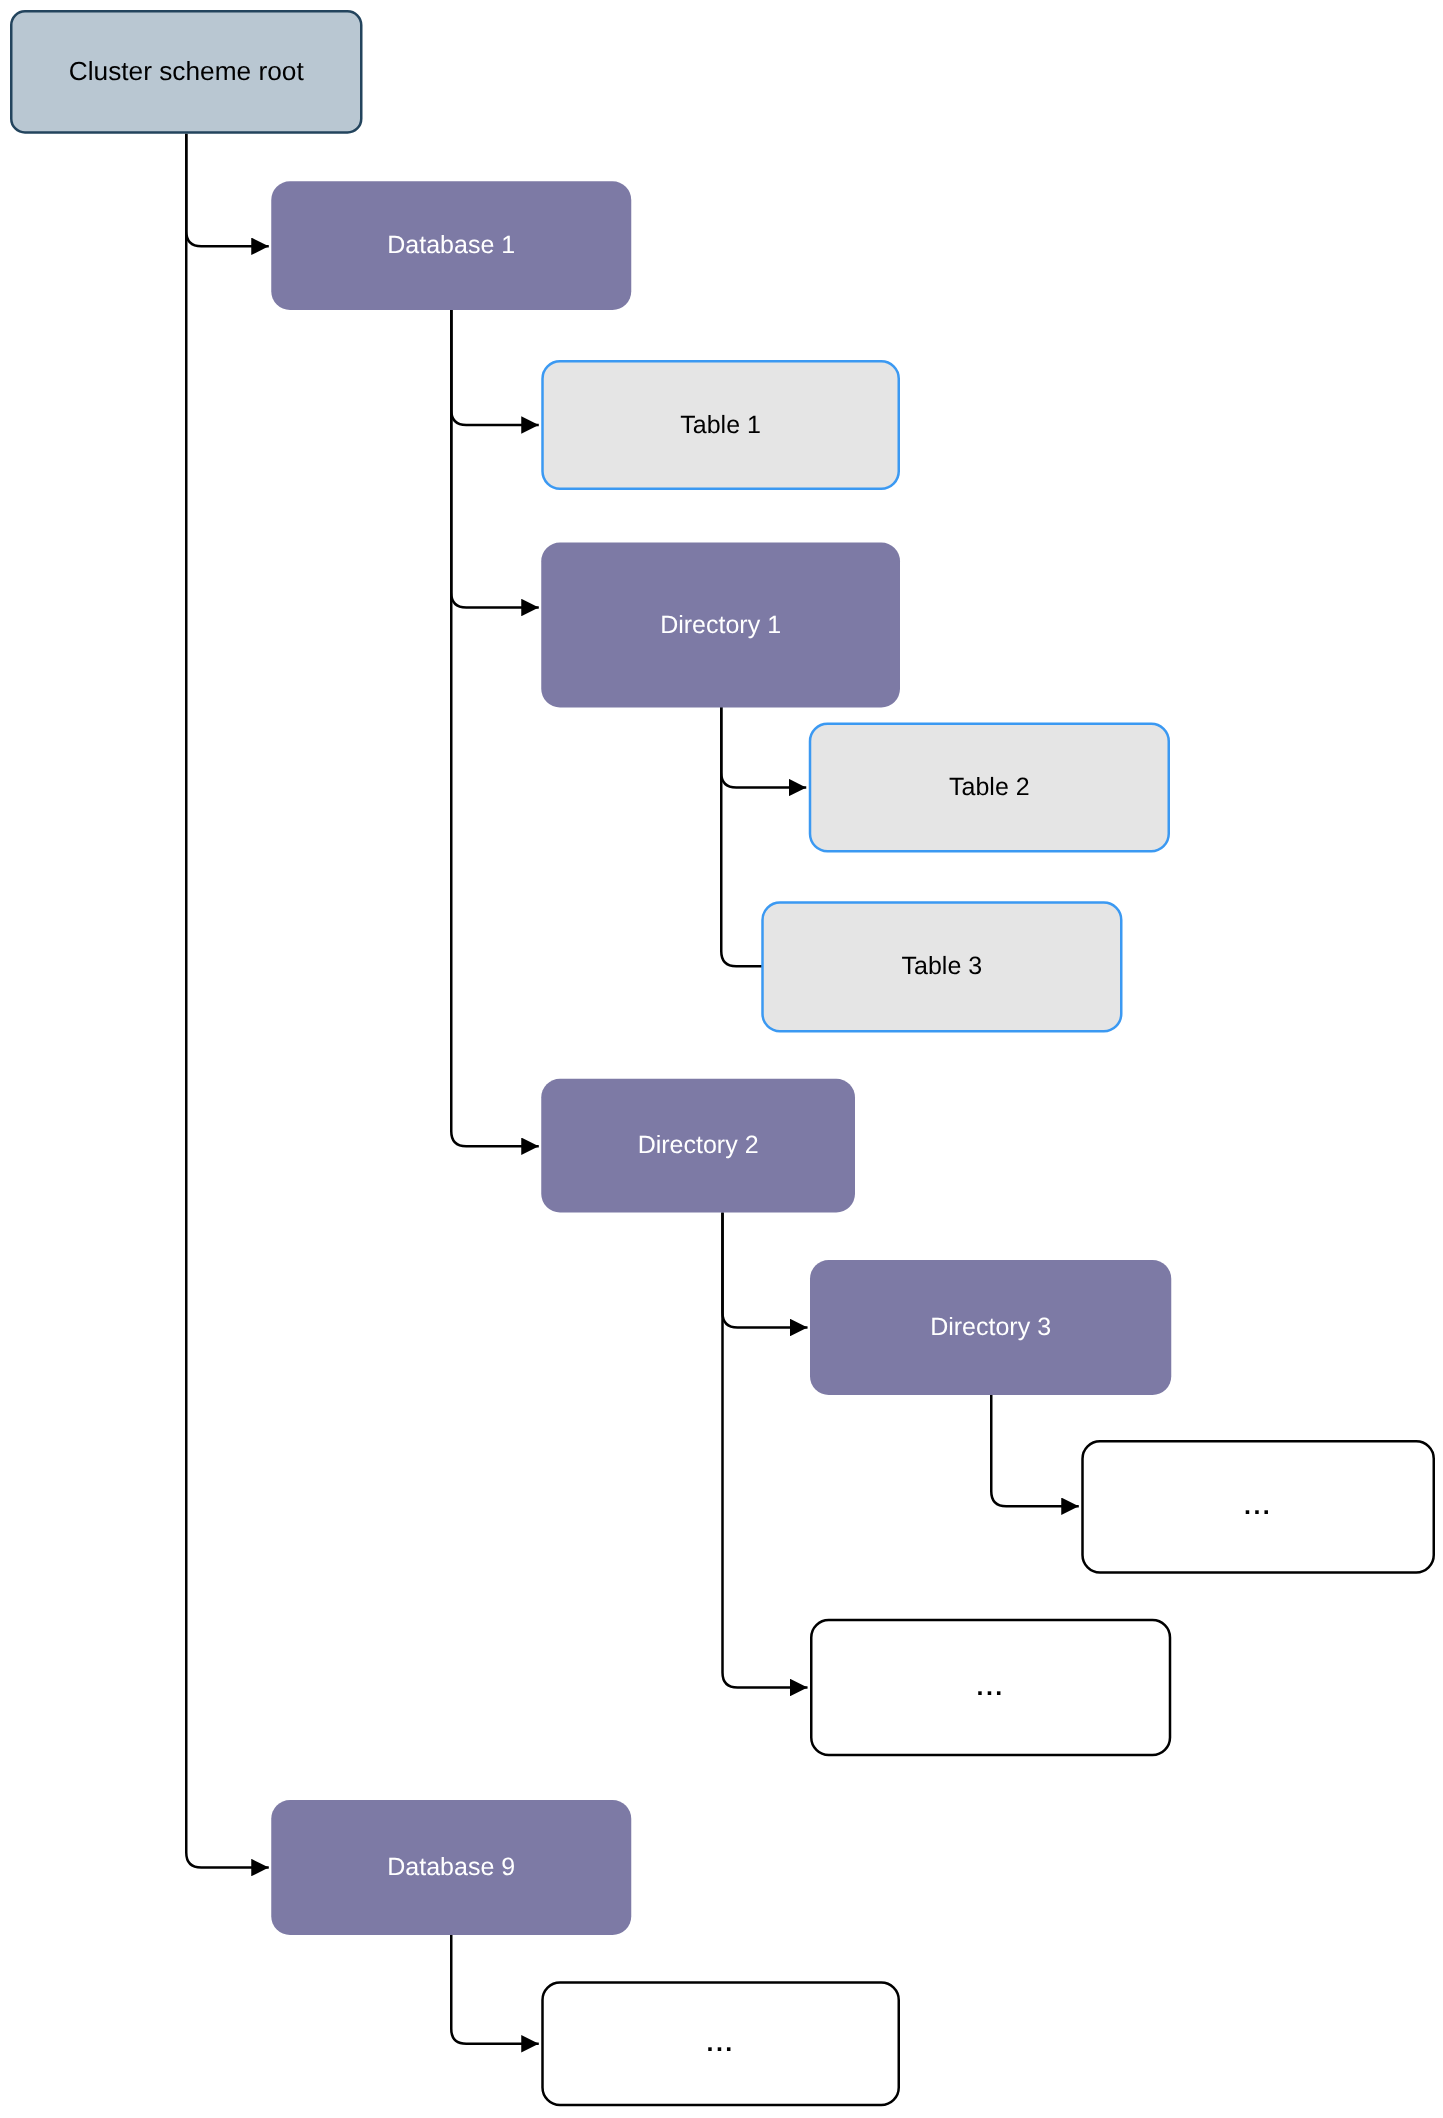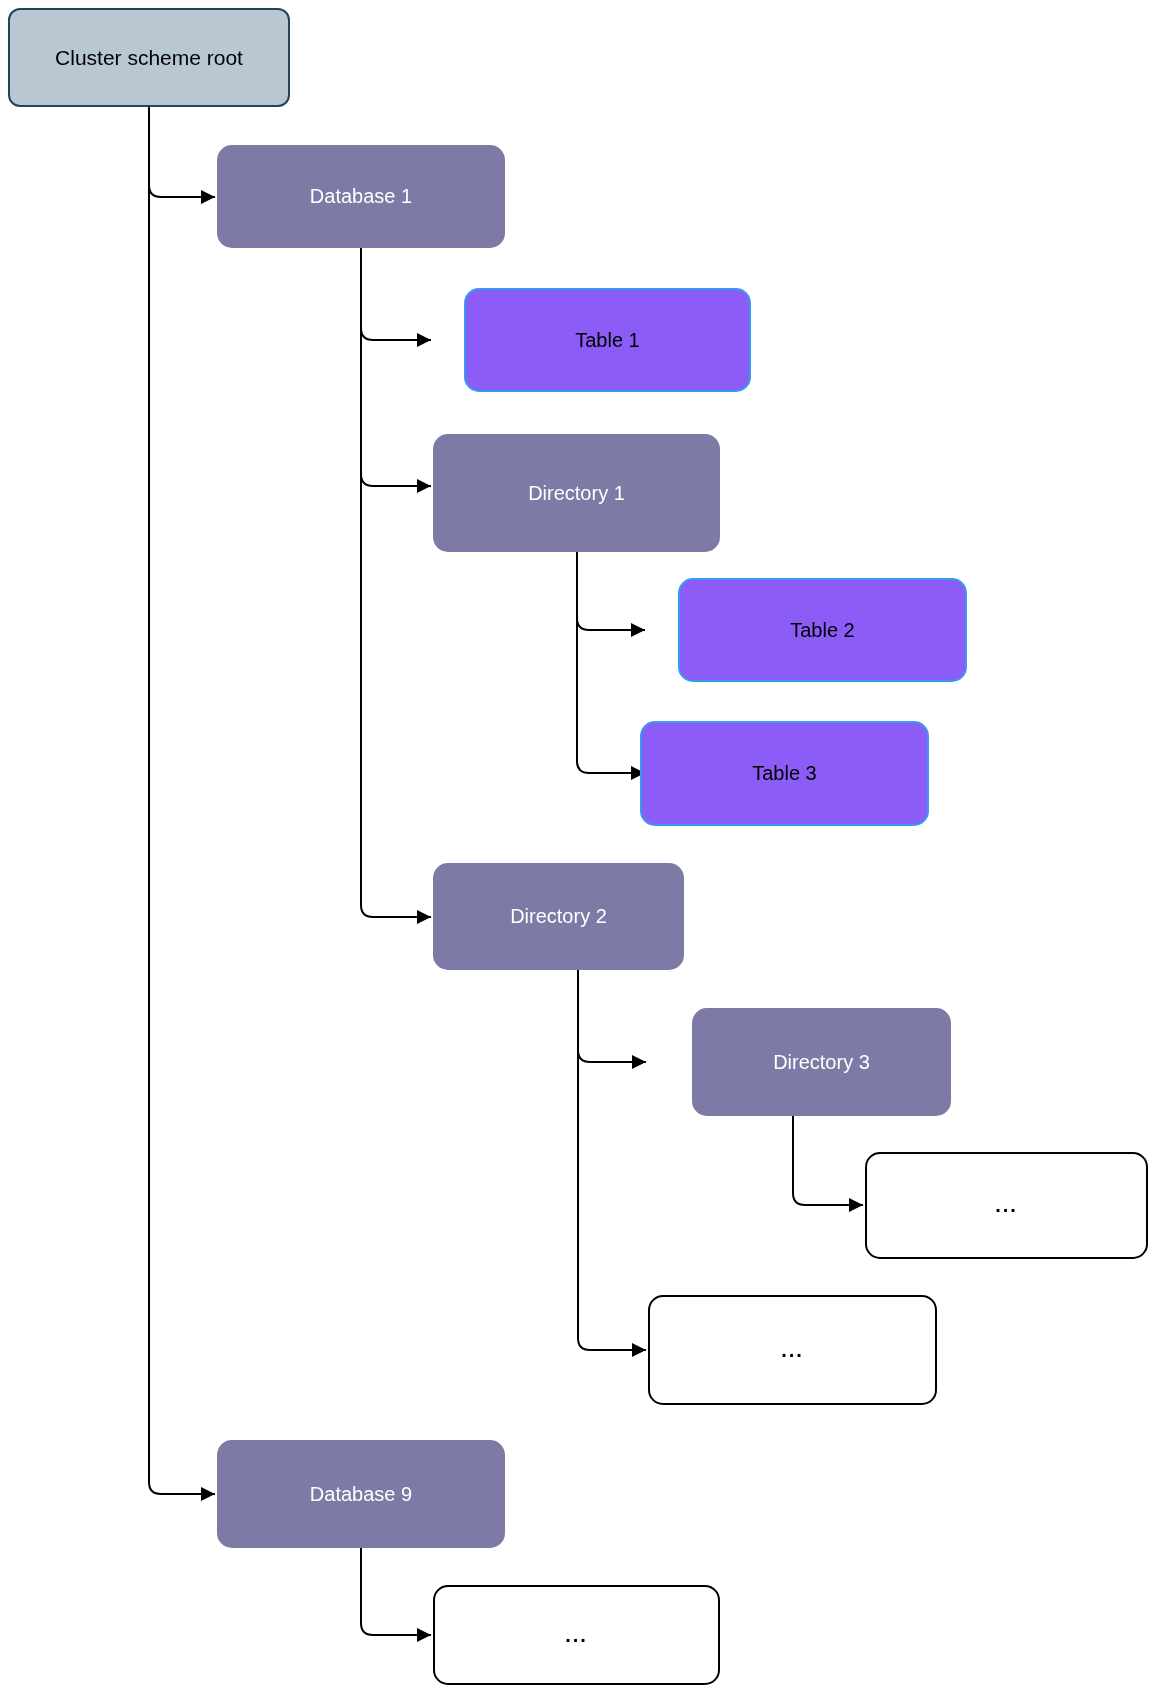--- a/index.html
+++ b/index.html
@@ -41,43 +41,42 @@
     font-size: 21px;
     color: #000000;
   }
   .node-container {
     background: #7d7aa5;
     border: none;
     border-radius: 15px;
     color: #ffffff;
   }
   .node-table {
-    background: #8b5cf6;
+    background: #e5e5e5;
     border: 2px solid #3b99f2;
     border-radius: 15px;
     color: #000000;
-    margin-left: 31px;
   }
   .node-placeholder {
     background: #ffffff;
     border: 2px solid #000000;
     border-radius: 15px;
     color: #000000;
     font-weight: bold;
     letter-spacing: 2px;
   }
   
   #n-root        { left: 8px;   top: 8px;    width: 282px; height: 99px;  }
   #n-database1   { left: 217px; top: 145px;  width: 288px; height: 103px; justify-content: center; }
   #n-table1      { left: 433px; top: 288px;  width: 287px; height: 104px; }
-  #n-directory1  { left: 433px; top: 434px;  width: 287px; height: 118px; }
+  #n-directory1  { left: 433px; top: 434px;  width: 287px; height: 132px; }
   #n-table2      { left: 647px; top: 578px;  width: 289px; height: 104px; }
   #n-table3      { left: 609px; top: 721px;  width: 289px; height: 105px; }
   #n-directory2  { left: 433px; top: 863px;  width: 251px; height: 107px; }
-  #n-directory3  { left: 648px; top: 1008px; width: 259px; height: 108px; margin-left: 44px; }
+  #n-directory3  { left: 648px; top: 1008px; width: 289px; height: 108px; }
   #n-dots-dir3   { left: 865px; top: 1152px; width: 283px; height: 107px; }
   #n-dots-dir2   { left: 648px; top: 1295px; width: 289px; height: 110px; }
   #n-database2   { left: 217px; top: 1440px; width: 288px; height: 108px; }
   #n-dots-db2    { left: 433px; top: 1585px; width: 287px; height: 100px; }
   .edge {
     fill: none;
     stroke: #000000;
     stroke-width: 2;
   }
 </style>

